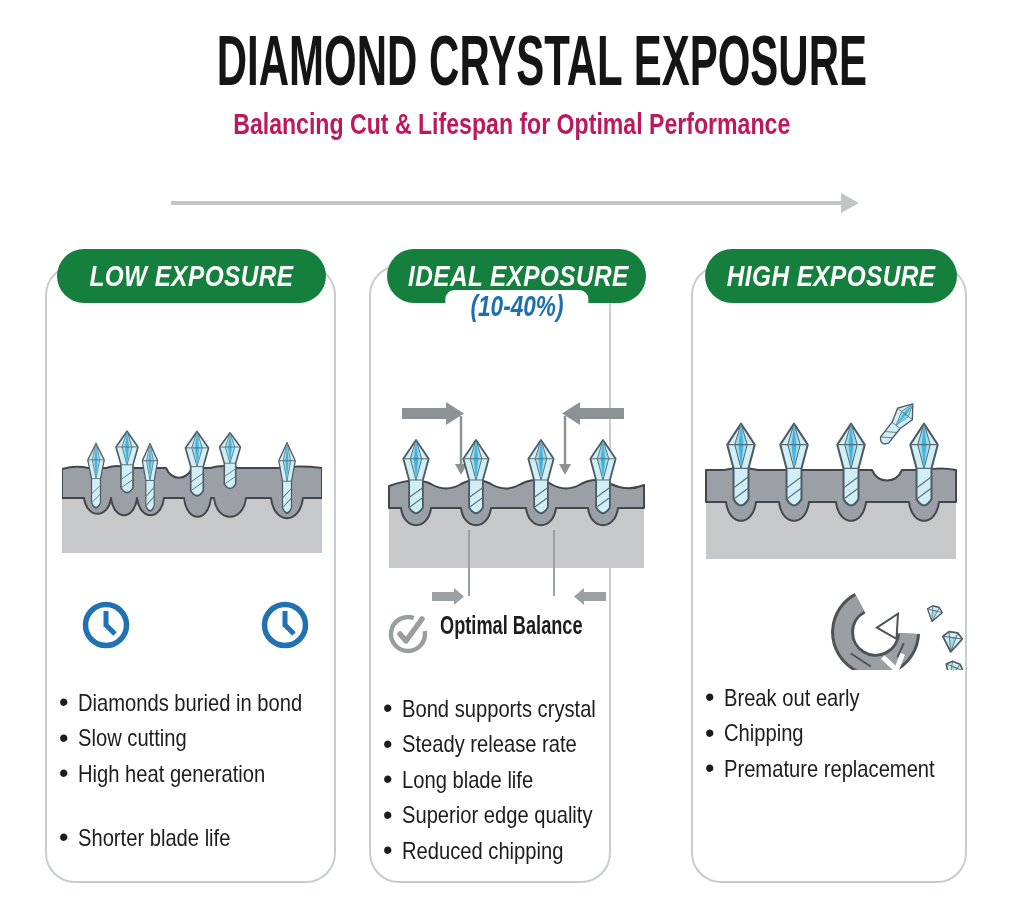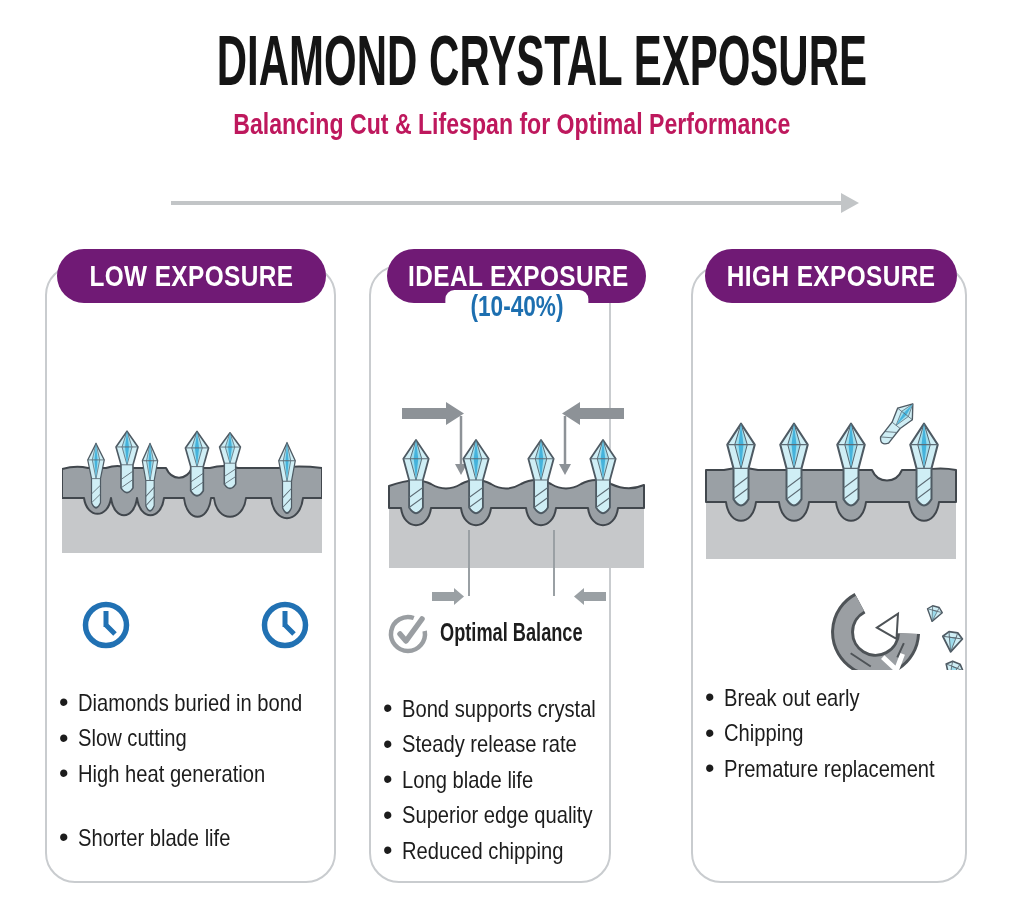--- a/index.html
+++ b/index.html
@@ -14,40 +14,40 @@
   .subtitle>span{display:inline-block;transform:scaleX(0.77);}
   .flow-arrow{position:absolute;left:165px;top:190px;}
 
   
   .card{position:absolute;top:265px;height:618px;background:#fff;border:2px solid #c9cccf;
         border-radius:30px;box-sizing:border-box;}
   #card-low{left:45px;width:291px;}
   #card-ideal{left:369px;width:242px;}
   #card-high{left:691px;width:276px;}
 
-  .pill{position:absolute;top:-18px;height:54px;background:#701a75;border-radius:27px;text-align:center;}
+  .pill{position:absolute;top:-18px;height:54px;background:#15803d;border-radius:27px;text-align:center;font-style:italic;}
   #card-low  .pill{left:10px;width:269px;}
   #card-ideal .pill{left:16px;width:259px;}
   #card-high .pill{left:12px;width:252px;}
   .pill-label{display:inline-block;color:#fff;font-weight:700;font-size:29px;line-height:54px;
               letter-spacing:.5px;transform:scaleX(0.84);white-space:nowrap;}
   .pill-sub{position:absolute;top:41px;left:50%;transform:translateX(-50%);
             background:#fff;border-radius:9px;height:26px;padding:0 12px;text-align:left;}
   .pill-sub>span{display:inline-block;color:#1d6fb0;font-weight:700;font-size:29px;line-height:33px;
                  transform:scaleX(0.78);white-space:nowrap;}
 
   .illu{position:absolute;}
   #illu-low{left:15px;top:146px;}
   #illu-ideal{left:13px;top:133px;}
   #illu-high{left:3px;top:123px;}
 
   .clock{position:absolute;top:332px;}
   #clock-1{left:33px;} #clock-2{left:212px;}
 
-  .caption-row{position:absolute;top:343px;left:15px;height:44px;display:flex;align-items:center;}
+  .caption-row{position:absolute;top:343px;left:15px;height:44px;display:flex;align-items:flex-start;}
   .caption-text{margin-left:10px;font-size:26px;font-weight:700;color:#1d1d1d;
                 transform:scaleX(0.70);transform-origin:left center;white-space:nowrap;}
 
   
   .bullets{position:absolute;left:4px;right:4px;margin:6px;padding:0;list-style:none;}
   .bullets li{display:flex;align-items:center;height:35.5px;font-size:24px;color:#1c1c1c;}
   .bullets li::before{content:"\2022";font-size:27px;margin:0 10px 0 2px;color:#1c1c1c;}
   .bullets li>span{display:inline-block;transform:scaleX(0.84);transform-origin:left center;white-space:nowrap;}
   #list-low{top:412px;} #list-low-2{top:547px;} #list-ideal{top:418px;} #list-high{top:407px;}
 

